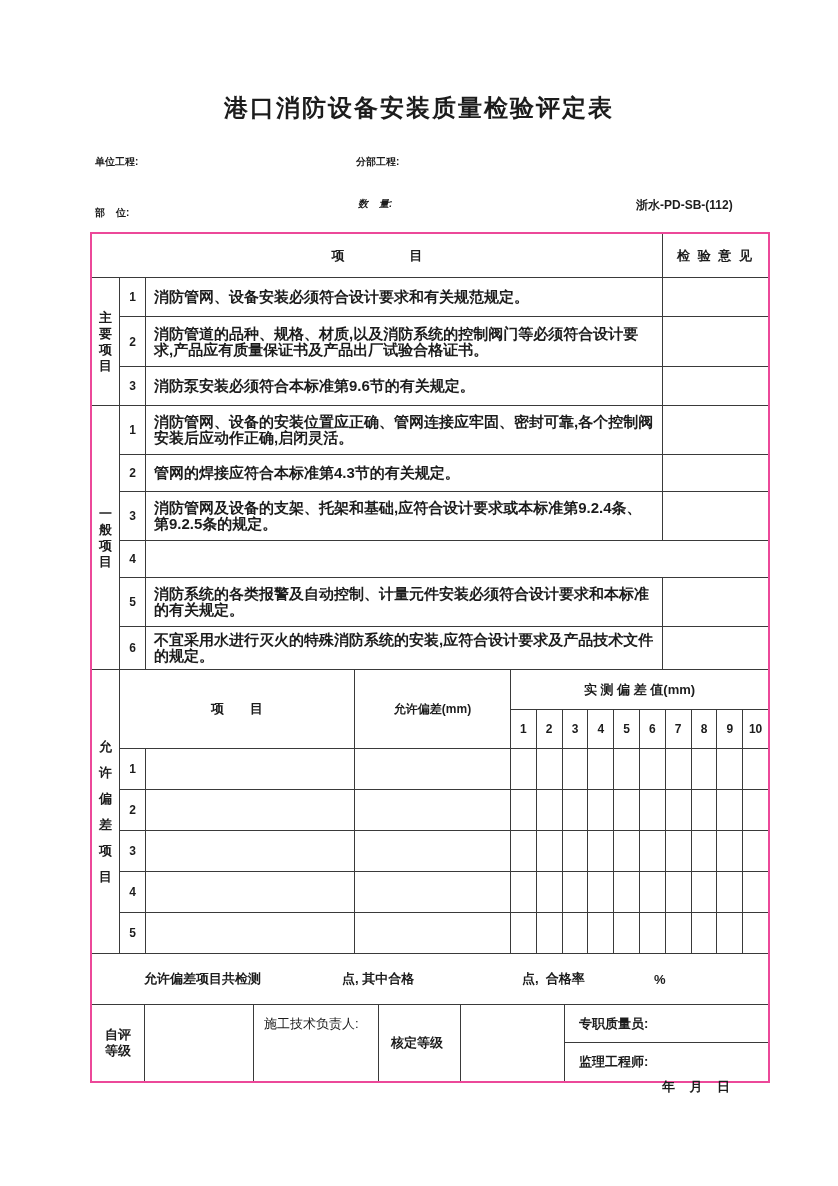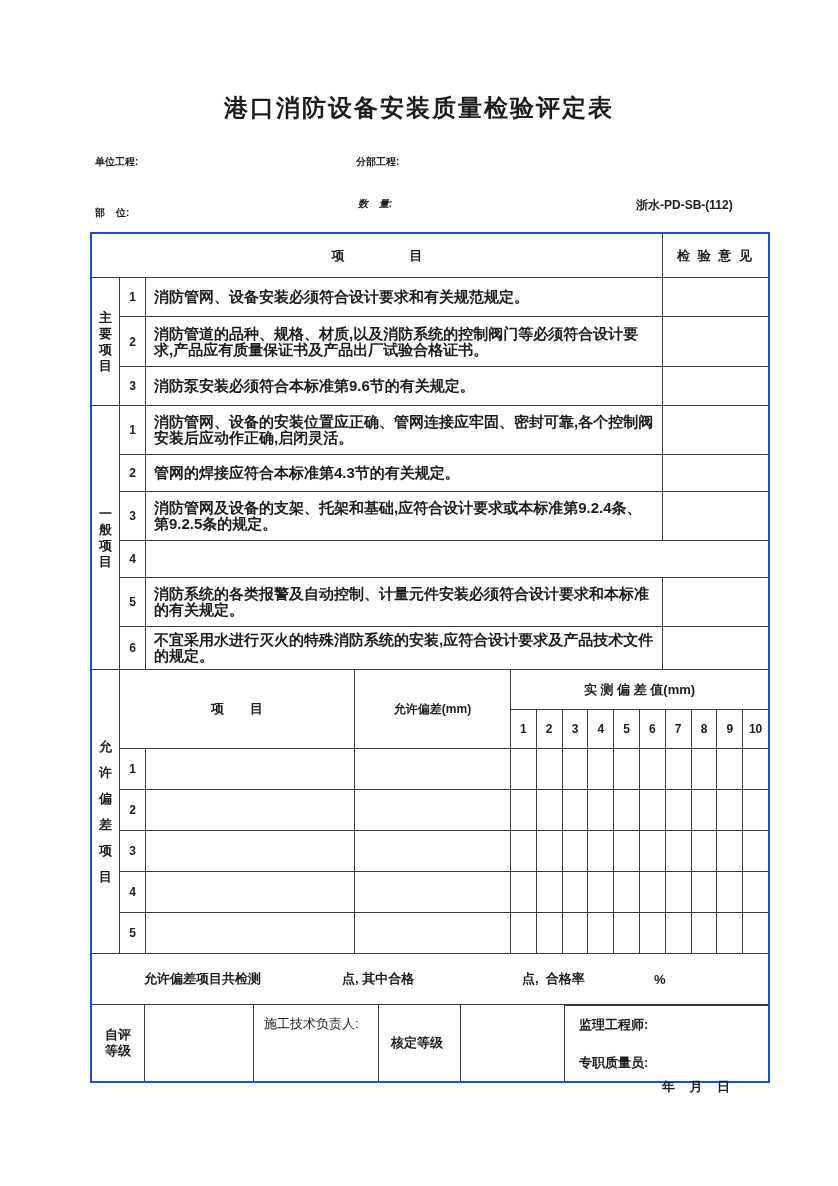--- a/index.html
+++ b/index.html
@@ -6,21 +6,21 @@
   body { width:838px; height:1186px; position:relative;
          font-family:"Liberation Sans", sans-serif; color:#1c1c1c; }
   .abs { position:absolute; }
   .pre { white-space:pre; }
   .page-title { top:92px; left:0; width:838px; text-align:center;
                 font-size:24px; font-weight:bold; letter-spacing:2px; }
   .lbl { font-size:10px; font-weight:bold; white-space:pre; }
 
   
   .tbl { position:absolute; left:90px; top:232px; width:676px;
-         border:2px solid #1d4ed8; background:#fff; }
+         border:2px solid #ec4899; background:#fff; }
   .row { display:flex; }
   .bt  { border-top:1px solid #3a3a3a; }
   .br  { border-right:1px solid #3a3a3a; }
 
   .hcell { display:flex; align-items:center; justify-content:center;
            font-size:13px; font-weight:bold; }
   .vcell { width:27px; display:flex; align-items:center; justify-content:center; }
   .vtext { width:15px; word-break:break-all; text-align:center;
            font-size:13px; font-weight:bold; line-height:16px; }
   .vtext.wide { line-height:26px; }
@@ -246,22 +246,22 @@
 
     <div class="row bt" style="height:76px">
       <div class="sigcell selfrate br">
         <span>自评等级</span>
       </div>
       <div class="br" style="width:108px"></div>
       <div class="br" style="width:125px;font-size:13px;font-weight:normal;padding:10px 0 0 10px;box-sizing:border-box;">施工技术负责人:</div>
       <div class="sigcell br" style="width:82px;padding-left:12px;box-sizing:border-box;text-align:center;">核定等级</div>
       <div class="br" style="width:103px"></div>
       <div class="col">
+        <div class="sigcell" style="height:37px;padding-left:14px;">专职质量员:</div>
         <div class="sigcell bt" style="height:38px;padding-left:14px;">监理工程师:</div>
-        <div class="sigcell" style="height:37px;padding-left:14px;">专职质量员:</div>
       </div>
     </div>
 
   </div>
 
   <div class="abs date-line" style="left:662px;top:1078px;">年    月    日</div>
 
 </div>
 
 </body></html>

